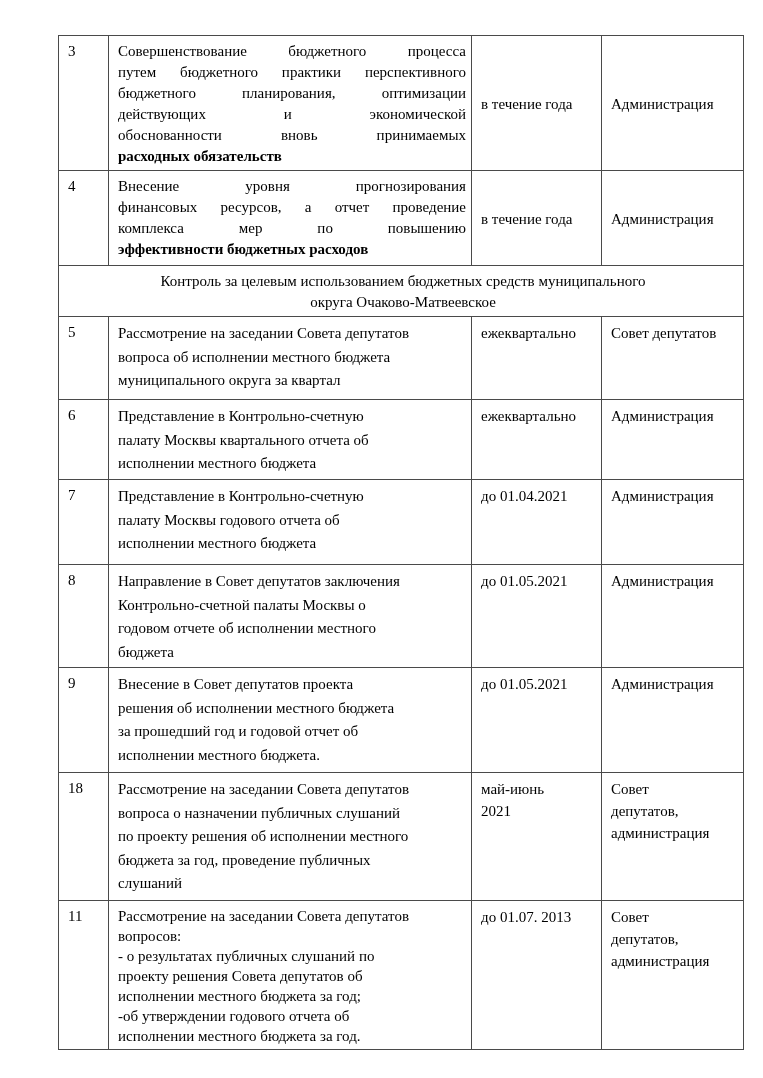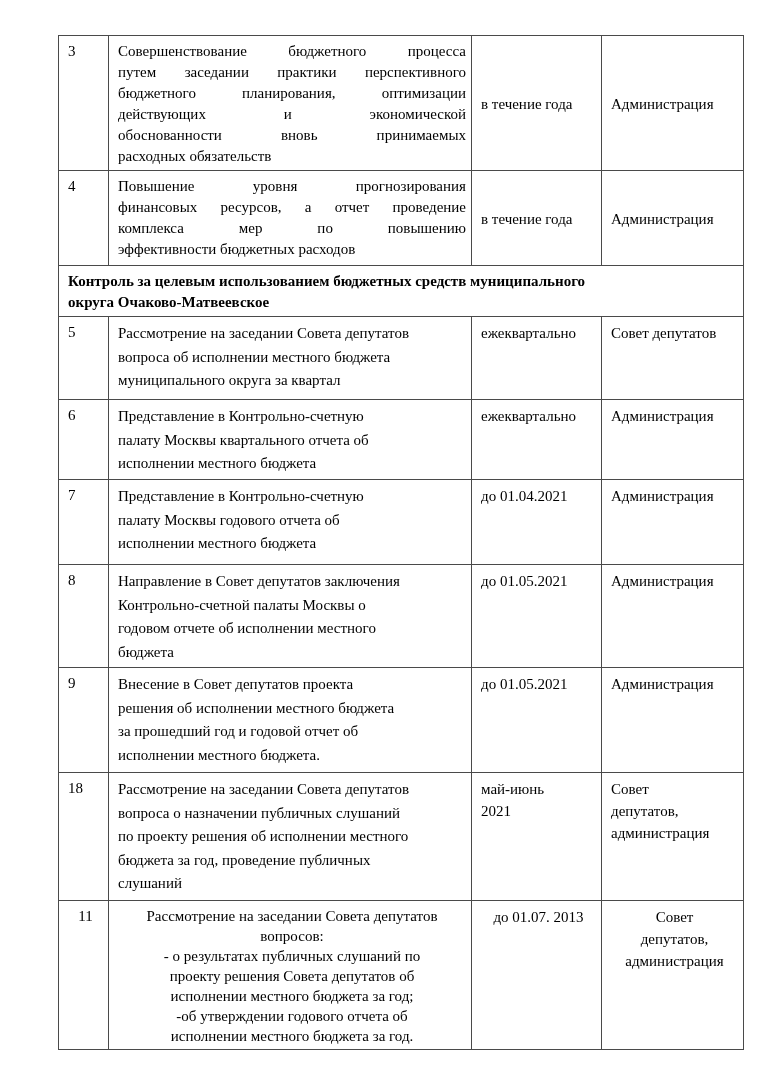--- a/index.html
+++ b/index.html
@@ -40,27 +40,27 @@
   td.resp-col  { padding-left: 8px;  padding-right: 3px; }
   .vmid { vertical-align: middle !important; }
 
   .tight  { line-height: 21px; }
   .loose  { line-height: 23.5px; }
   .xtight { line-height: 20px; }
 
   .pre { white-space: pre-line; }
 
   .jline { text-align: justify; text-align-last: justify; }
-  .jlast { text-align: right;    text-align-last: left; }
+  .jlast { text-align: right;    text-align-last: left; font-weight: bold; }
 
   .timecell { line-height: 22px; }
 
   td.section-td {
-    font-weight: bold;
-    text-align: left;
+    font-weight: normal;
+    text-align: center;
     vertical-align: middle;
     padding: 2px 6px;
   }
 </style>
 </head>
 <body>
 
 <div class="sheet">
   <table class="doc">
     <colgroup>
@@ -69,39 +69,39 @@
       <col style="width:130px">
       <col style="width:142px">
     </colgroup>
     <tbody>
         <tr style="height: 133px;">
           <td class="num-col">
             <div class="tight">3</div>
           </td>
           <td class="desc-col">
             <div class="jline tight">Совершенствование бюджетного процесса</div>
-            <div class="jline tight">путем заседании практики перспективного</div>
+            <div class="jline tight">путем бюджетного практики перспективного</div>
             <div class="jline tight">бюджетного планирования, оптимизации</div>
             <div class="jline tight">действующих и экономической</div>
             <div class="jline tight">обоснованности вновь принимаемых</div>
             <div class="jline tight jlast">расходных обязательств</div>
           </td>
           <td class="time-col vmid">
             <div class="pre timecell">в течение года</div>
           </td>
           <td class="resp-col vmid">
             <div class="pre timecell">Администрация</div>
           </td>
         </tr>
         <tr style="height: 95px;">
           <td class="num-col">
             <div class="tight">4</div>
           </td>
           <td class="desc-col">
-            <div class="jline tight">Повышение уровня прогнозирования</div>
+            <div class="jline tight">Внесение уровня прогнозирования</div>
             <div class="jline tight">финансовых ресурсов, а отчет проведение</div>
             <div class="jline tight">комплекса мер по повышению</div>
             <div class="jline tight jlast">эффективности бюджетных расходов</div>
           </td>
           <td class="time-col vmid">
             <div class="pre timecell">в течение года</div>
           </td>
           <td class="resp-col vmid">
             <div class="pre timecell">Администрация</div>
           </td>
@@ -208,21 +208,21 @@
           <td class="time-col">
             <div class="pre timecell">май-июнь
 2021</div>
           </td>
           <td class="resp-col">
             <div class="pre timecell">Совет
 депутатов,
 администрация</div>
           </td>
         </tr>
-        <tr style="height: 145px; text-align: center;">
+        <tr style="height: 145px;">
           <td class="num-col">
             <div class="tight">11</div>
           </td>
           <td class="desc-col">
             <div class="pre xtight">Рассмотрение на заседании Совета депутатов
 вопросов:
 - о результатах публичных слушаний по
 проекту решения Совета депутатов об
 исполнении местного бюджета за год;
 -об утверждении годового отчета об

